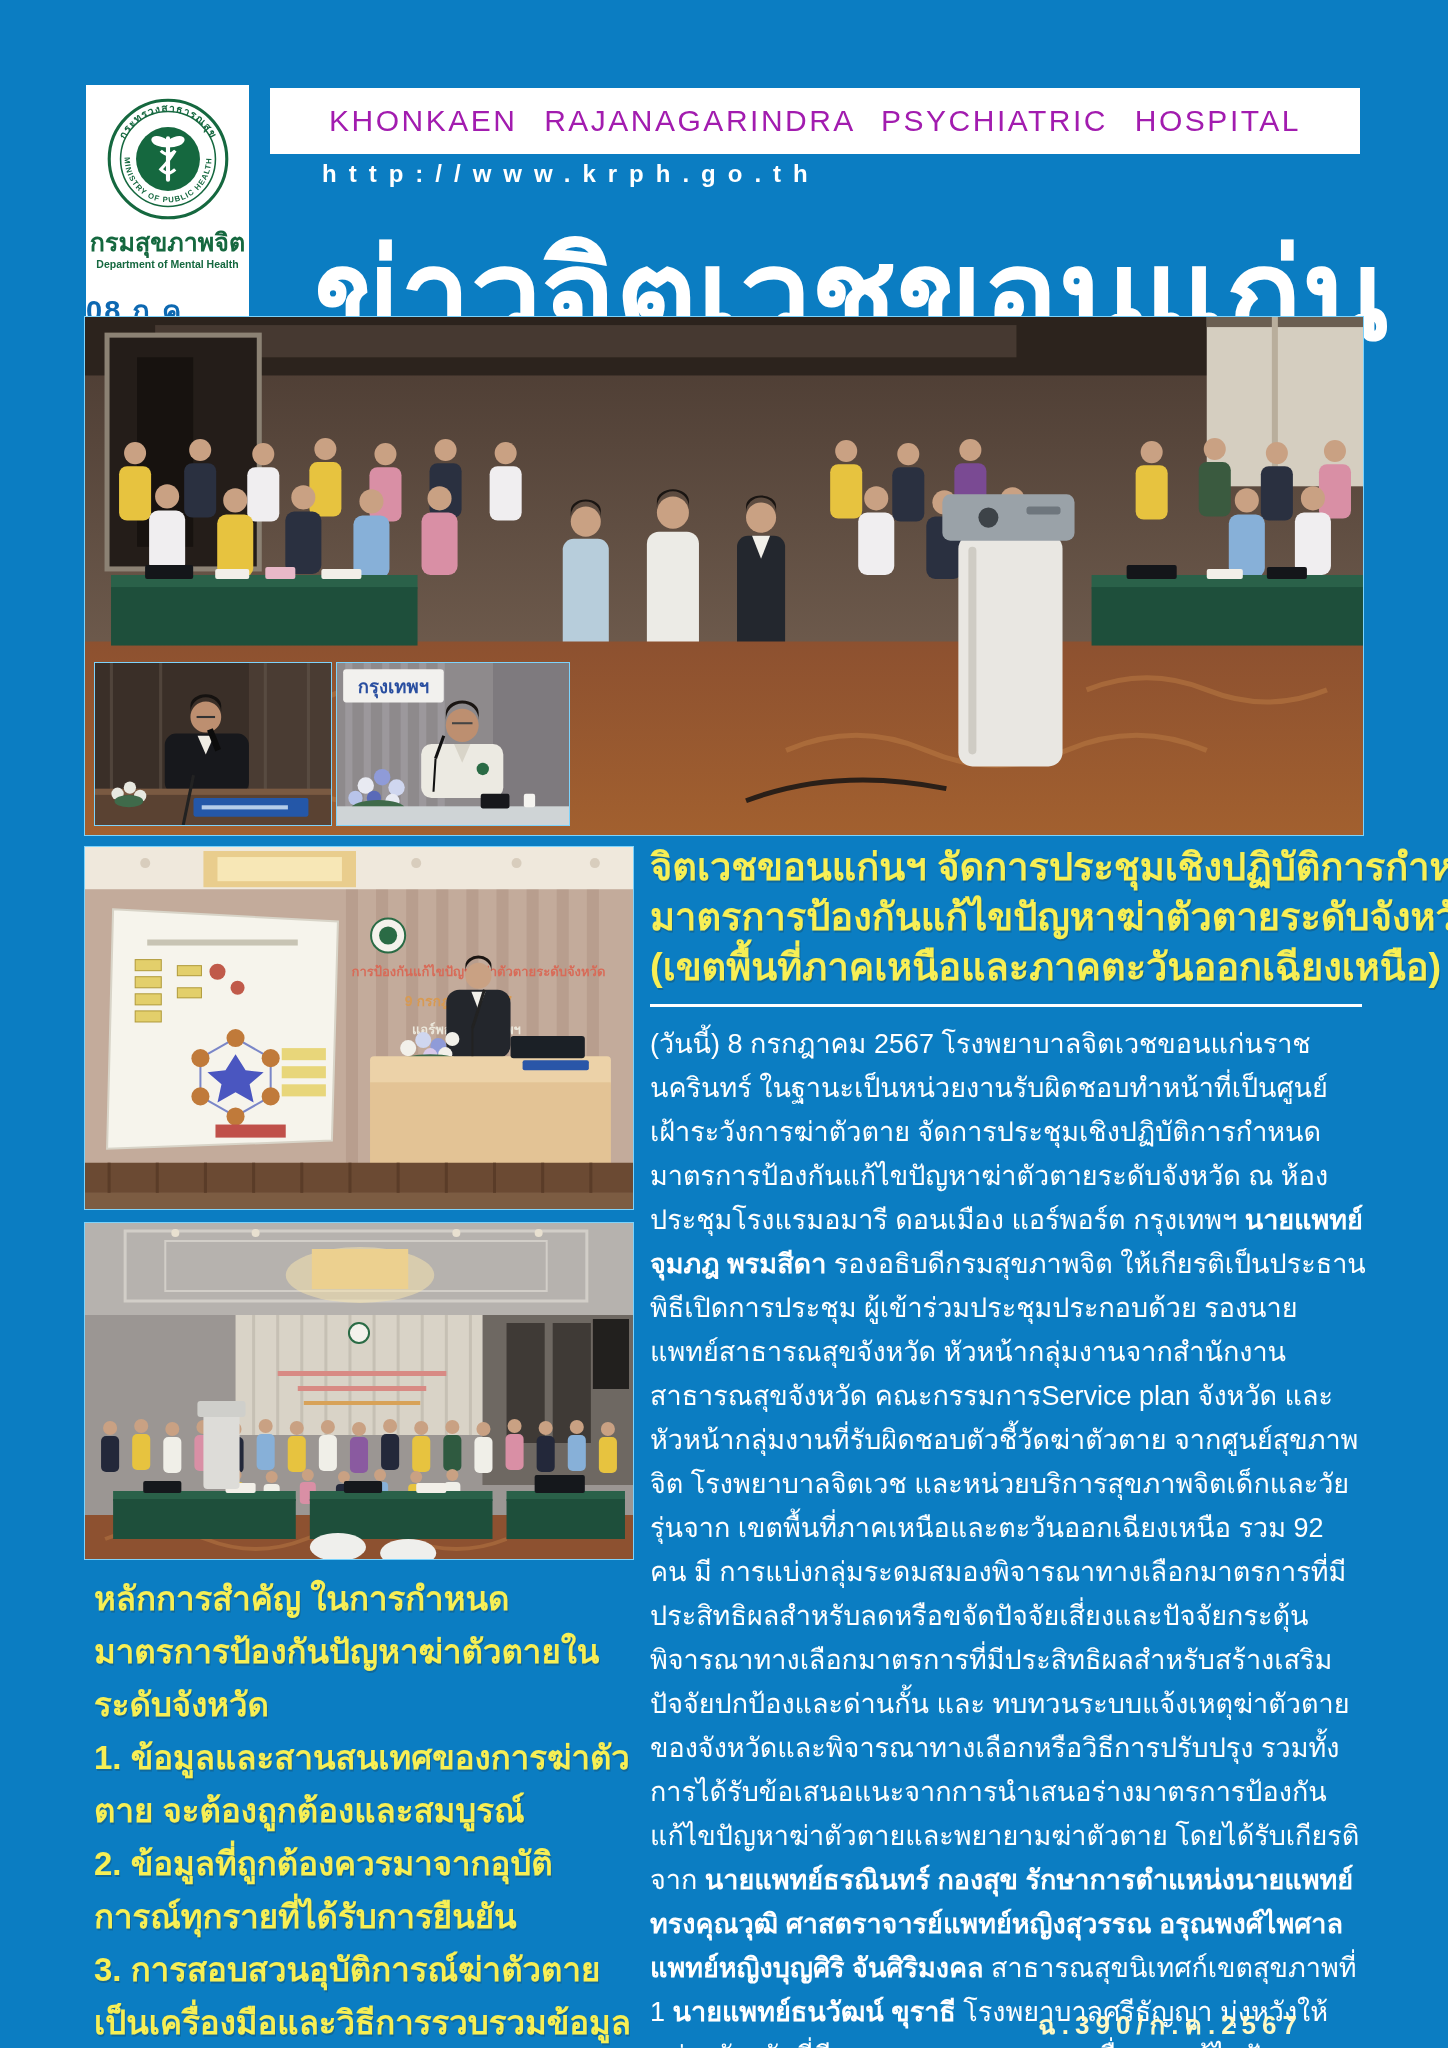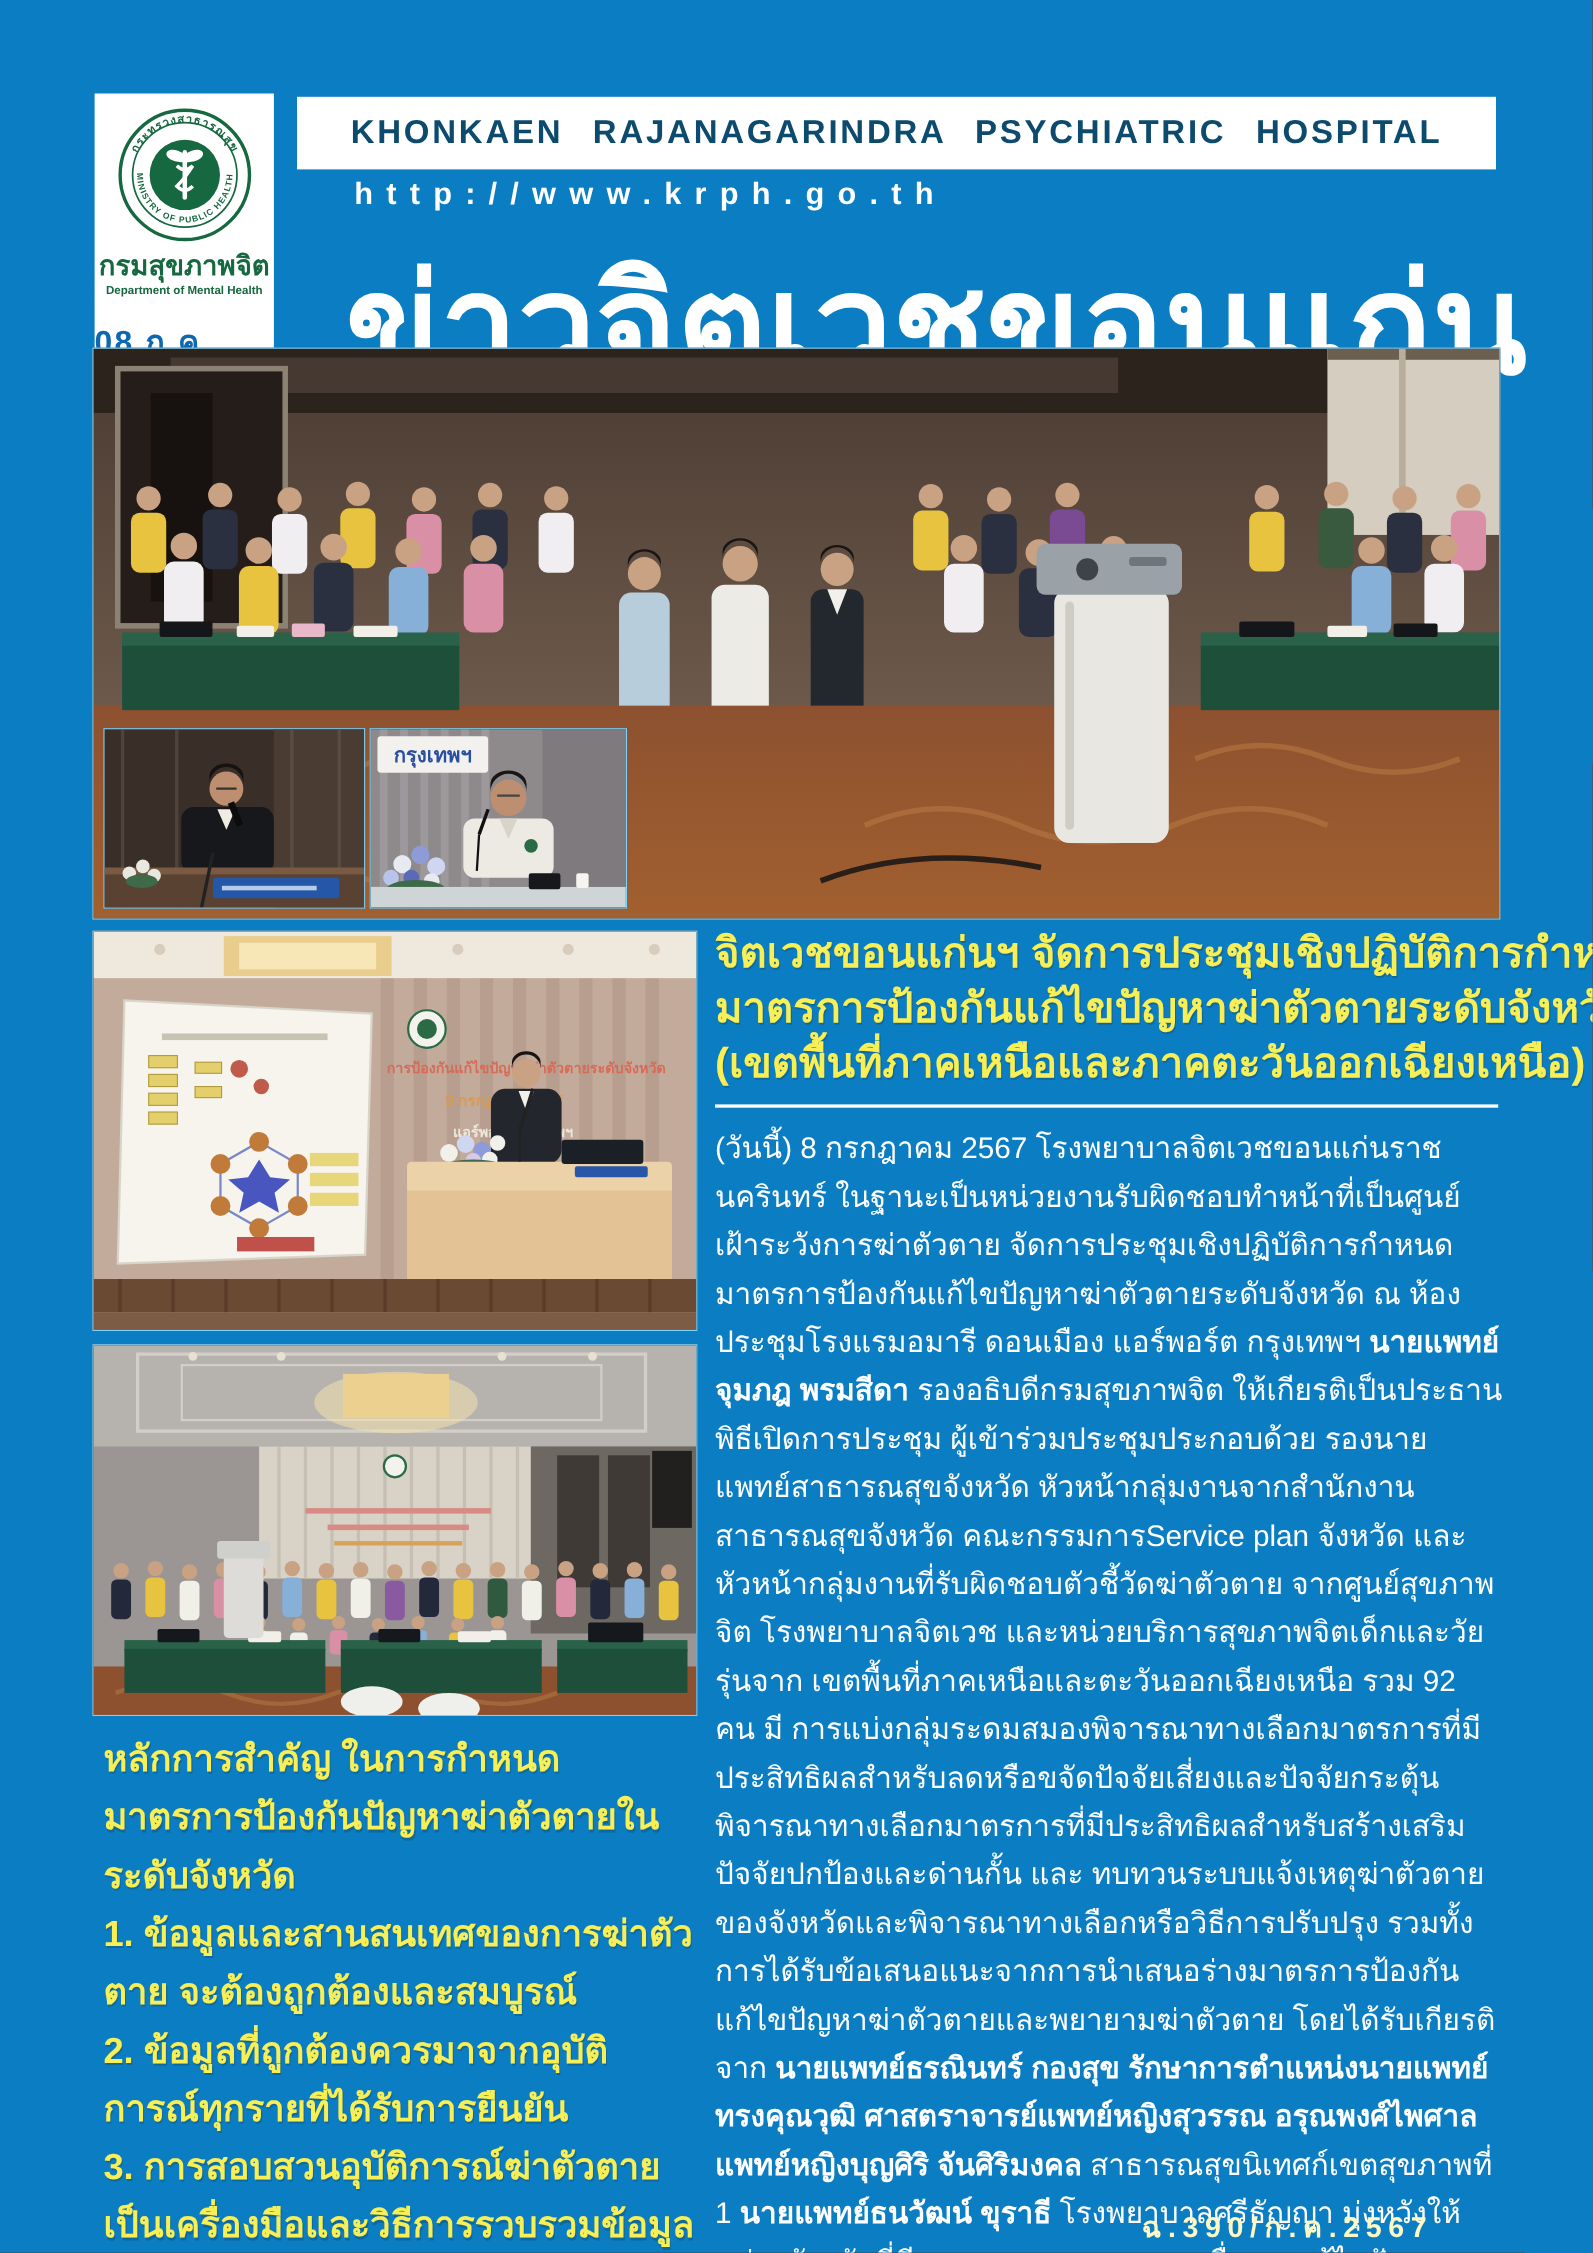--- a/index.html
+++ b/index.html
@@ -18,25 +18,25 @@
   }
   .logo-box .dept-th{color:#15683f;font-weight:700;font-size:25px;line-height:30px;margin-top:2px;text-align:center;}
   .logo-box .dept-en{color:#15683f;font-weight:700;font-size:10.5px;line-height:14px;}
   .logo-box .issue-date{margin-top:auto;margin-bottom:8px;color:#0d68b1;font-weight:700;font-size:29px;letter-spacing:2px;}
 
   .name-band{
     position:absolute;left:270px;top:88px;width:1090px;height:66px;
     background:#ffffff;display:flex;align-items:center;justify-content:center;
   }
   .name-band span{
-    color:#0c4a6e;font-weight:700;font-size:30px;letter-spacing:2.5px;word-spacing:16px;white-space:nowrap;
+    color:#a21caf;font-weight:400;font-size:30px;letter-spacing:2.5px;word-spacing:16px;white-space:nowrap;
   }
   .site-url{
     position:absolute;left:322px;top:160px;color:#ffffff;font-weight:700;
-    font-size:28px;letter-spacing:12px;white-space:nowrap;
+    font-size:24px;letter-spacing:12px;white-space:nowrap;
   }
   .main-title{
     position:absolute;left:298px;top:180px;width:1070px;margin:16px;
     color:#ffffff;font-weight:700;font-size:126px;line-height:200px;white-space:nowrap;
   }
 
   
   .photo-frame{position:absolute;border:1px solid #7dd3fc;overflow:hidden;background:#5d4a3e;}
   .photo-main{left:84px;top:316px;width:1280px;height:520px;}
   .inset-a{left:94px;top:662px;width:238px;height:164px;z-index:3;}

